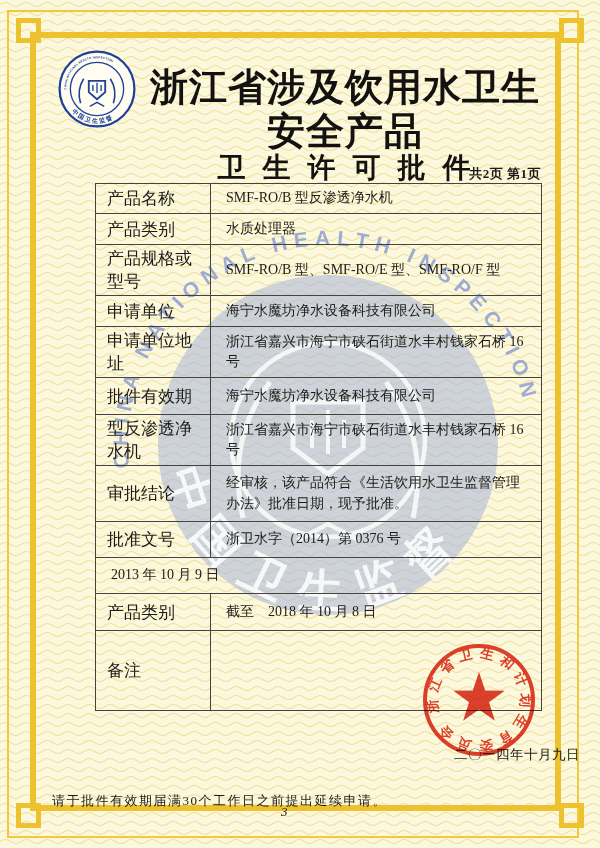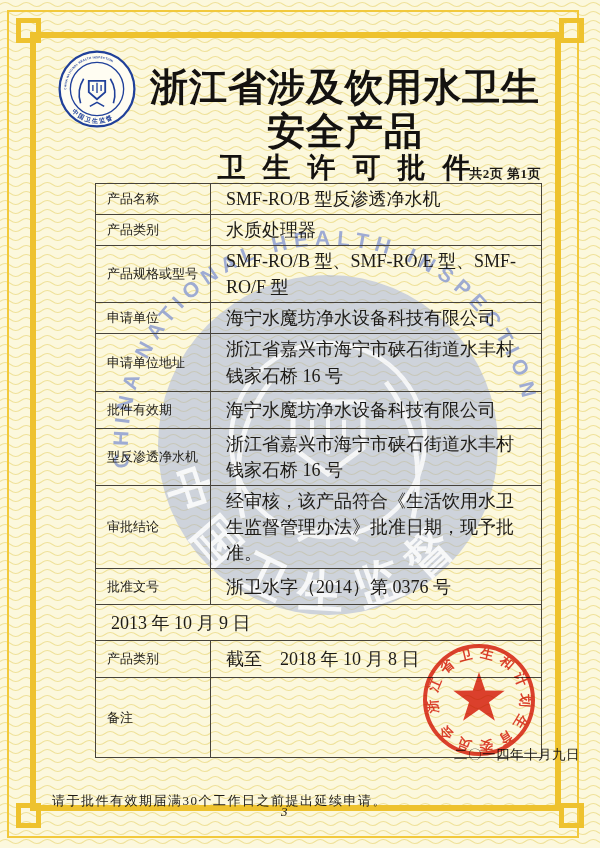--- a/index.html
+++ b/index.html
@@ -28,22 +28,22 @@
   .title-block{position:absolute;left:135px;top:66px;width:420px;text-align:center;z-index:3;
         font-family:"Liberation Sans","DejaVu Sans",sans-serif;color:var(--title);}
   .title-1{font-size:38px;font-weight:bold;letter-spacing:1px;line-height:1.15;}
   .title-2{font-size:28px;font-weight:bold;letter-spacing:17px;padding-left:15px;line-height:1.1;}
   .page-indicator{position:absolute;right:59px;top:165px;z-index:3;font-size:13px;font-weight:bold;letter-spacing:.5px;}
   .license-table{position:absolute;left:95px;top:183px;width:447px;box-sizing:border-box;z-index:3;
         border:1.6px solid var(--table-border);}
   .trow{display:flex;box-sizing:border-box;}
   .trow + .trow{border-top:1.4px solid var(--table-border);}
   .tlabel{width:115px;box-sizing:border-box;border-right:1.4px solid var(--table-border);
-        padding:2px 4px 2px 11px;font-size:13px;display:flex;align-items:center;}
-  .tvalue{flex:1;box-sizing:border-box;padding:2px 10px 2px 15px;font-size:18px;
+        padding:2px 4px 2px 11px;font-size:17px;display:flex;align-items:center;}
+  .tvalue{flex:1;box-sizing:border-box;padding:2px 10px 2px 15px;font-size:14px;
         display:flex;align-items:center;line-height:1.45;}
   .seal{position:absolute;left:419px;top:640px;z-index:5;mix-blend-mode:multiply;opacity:.92;}
   .seal-text{font-size:13.5px;font-weight:bold;letter-spacing:6.2px;fill:var(--seal-red);
         font-family:"Liberation Sans","DejaVu Sans",sans-serif;}
   .approval-date{position:absolute;left:454px;top:746px;z-index:4;font-size:13.5px;letter-spacing:.5px;}
   .footer-note{position:absolute;left:52px;top:792px;z-index:3;font-size:13px;letter-spacing:1.5px;}
   .page-number{position:absolute;left:281px;top:804px;z-index:3;font-size:13px;font-style:italic;}
 </style>
 </head>
 <body>

